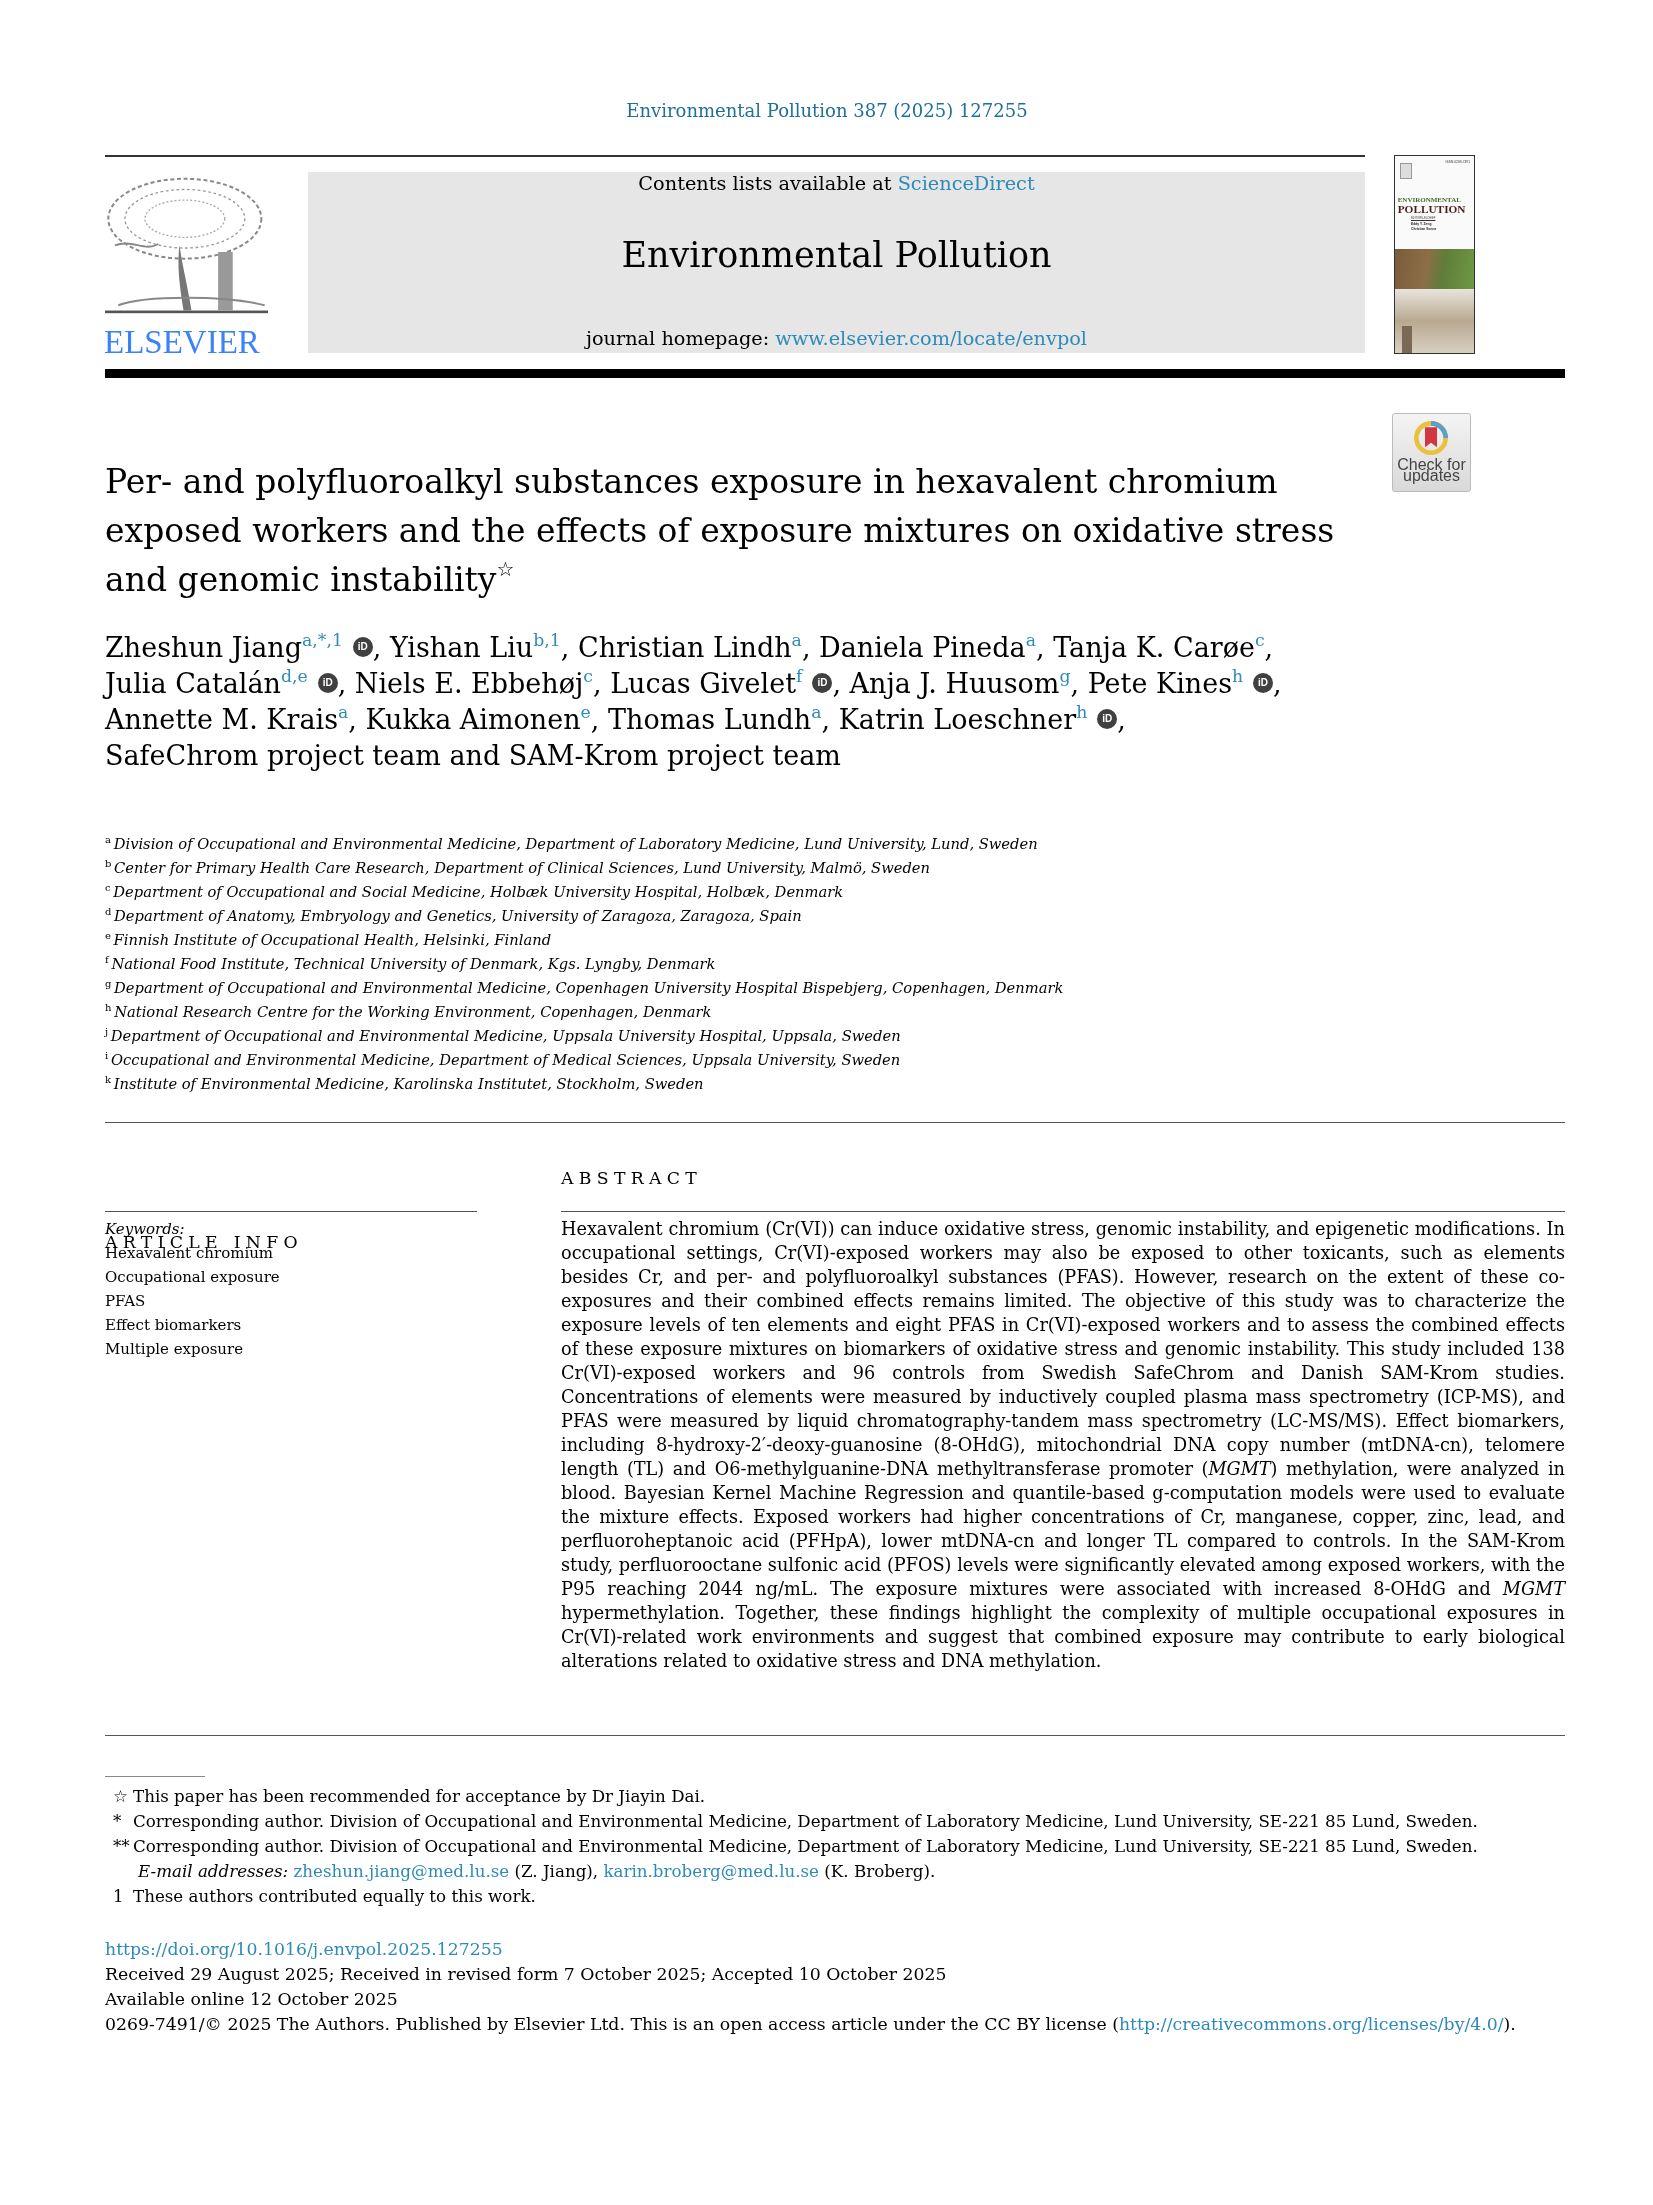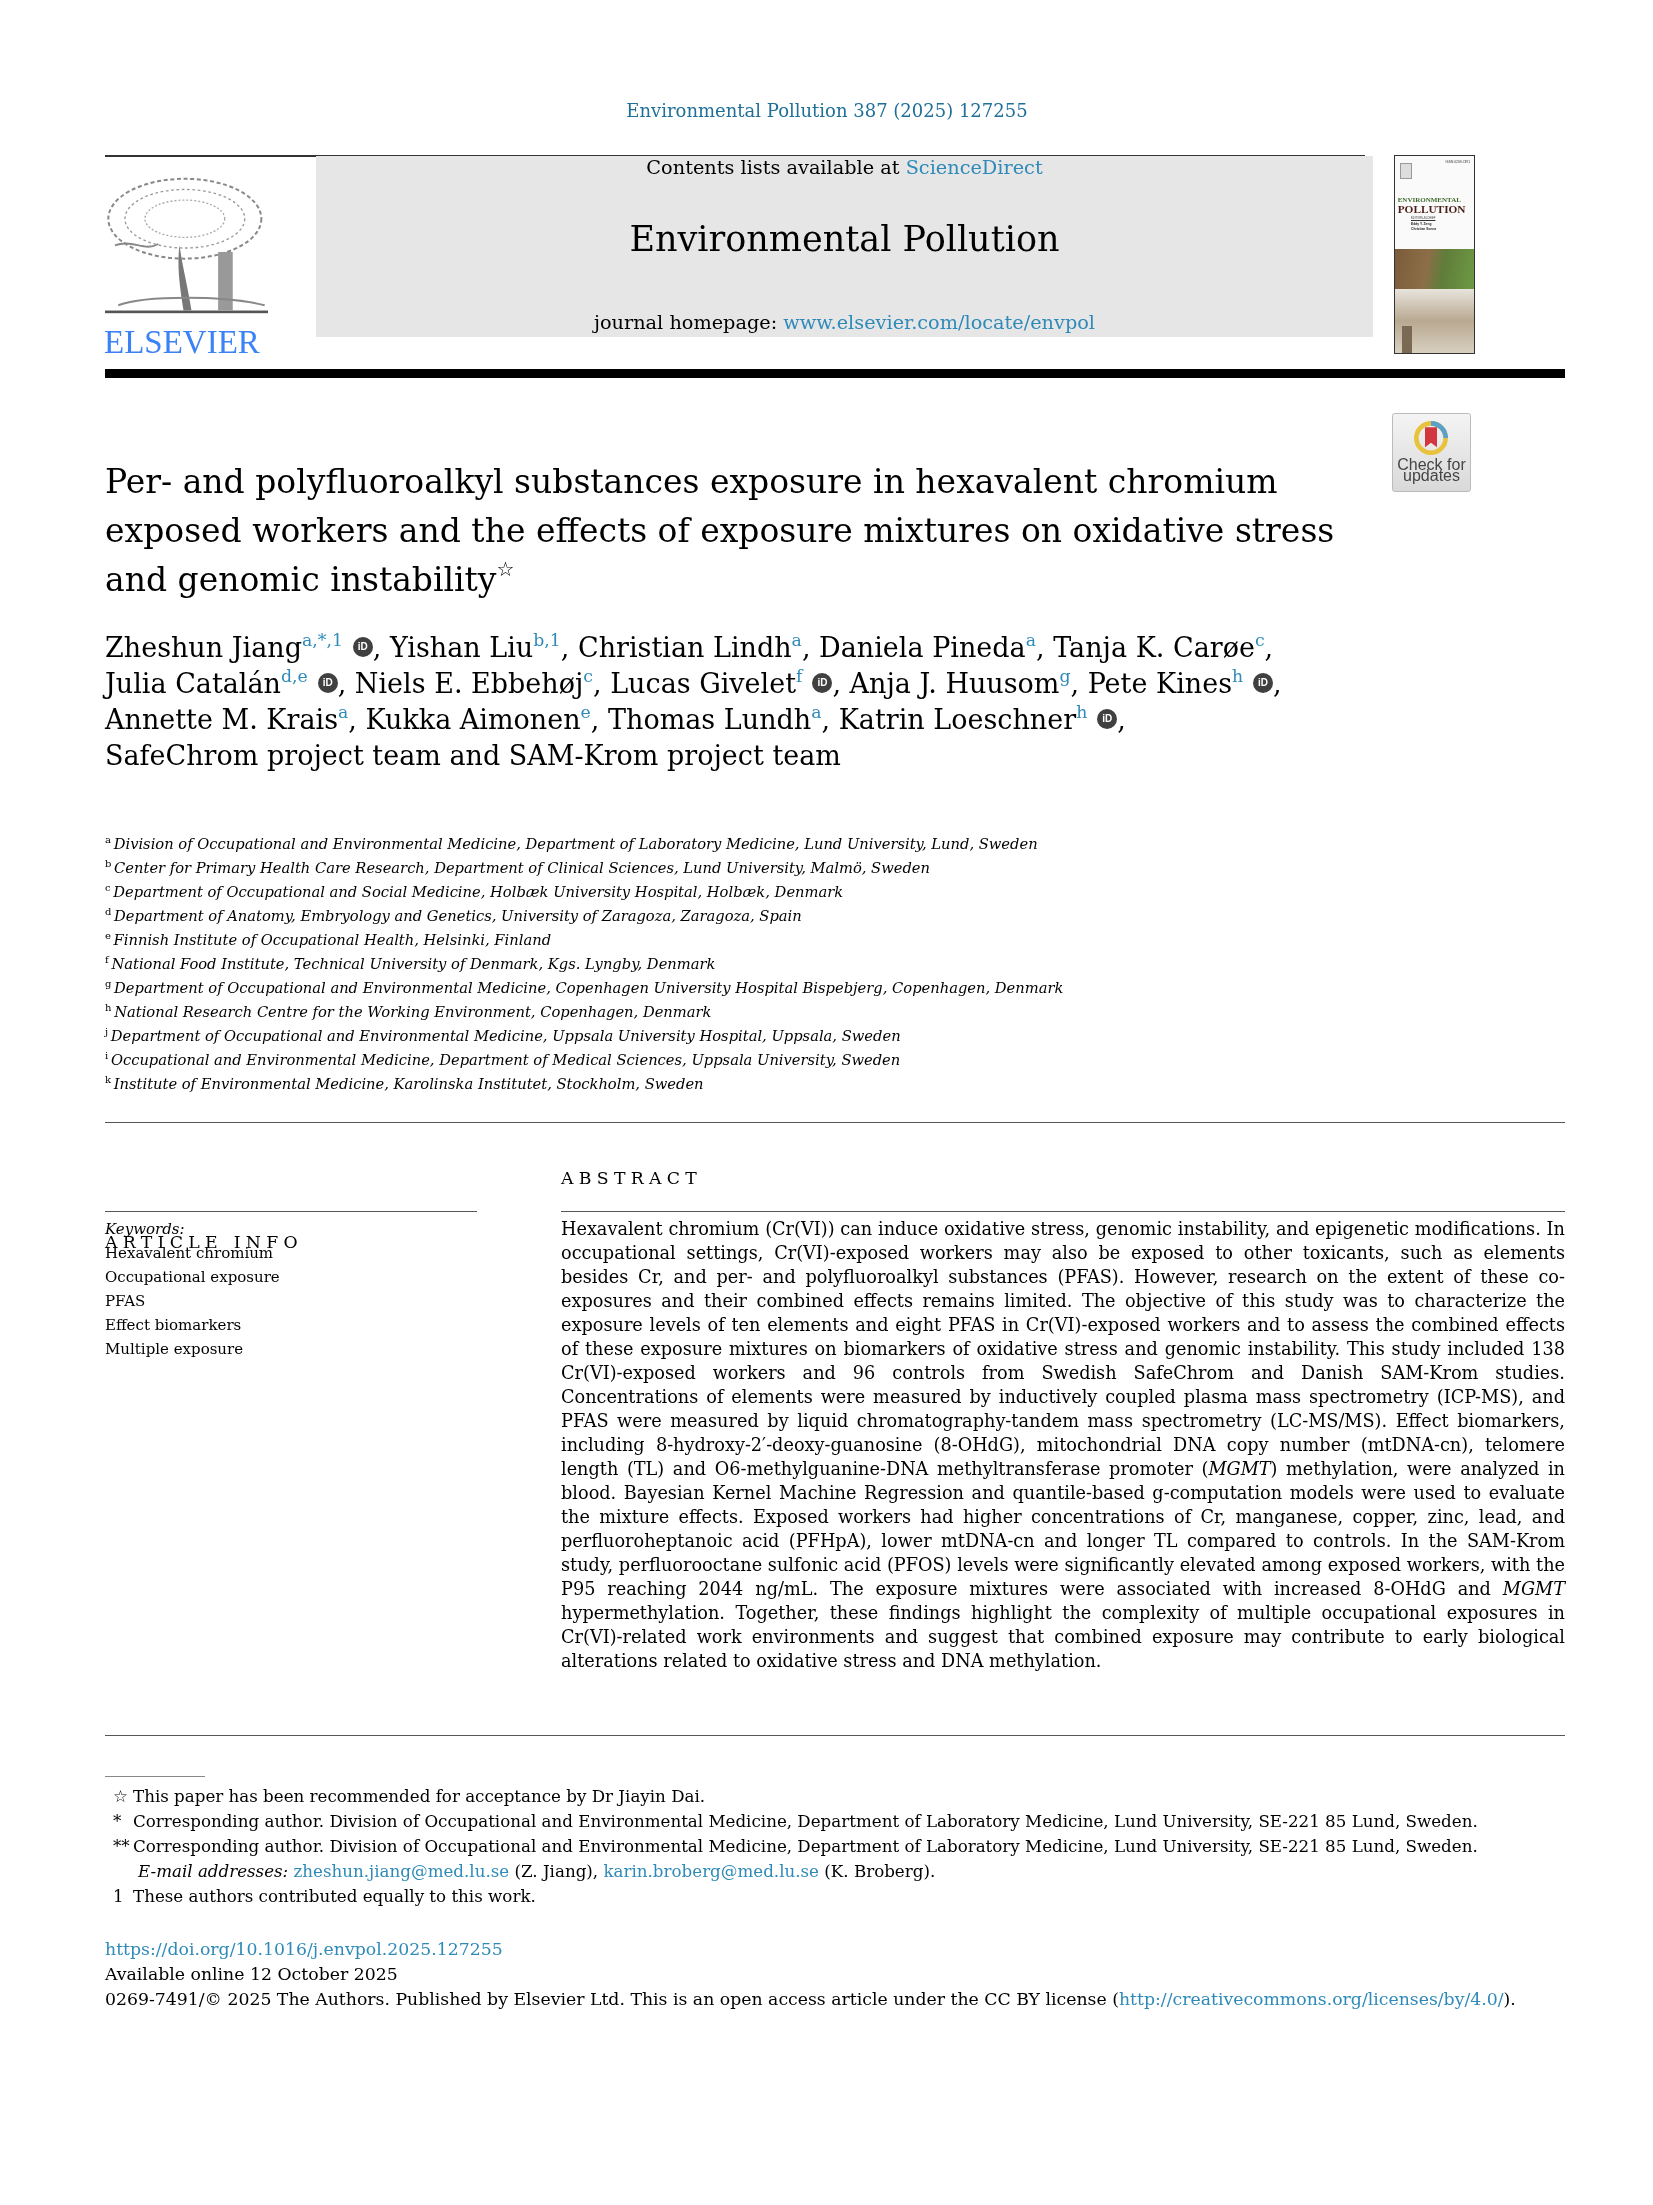--- a/index.html
+++ b/index.html
@@ -14,21 +14,21 @@
     top: 100px; left: 0; width: 1654px; text-align: center;
     font-size: 18px; color: #1f6f99;
   }
   .top-rule { top: 155px; left: 105px; width: 1260px; height: 2px; background: #333; }
   .elsevier-logo { top: 172px; left: 105px; width: 163px; height: 183px; }
   .elsevier-word {
     top: 324px; left: 104px; font-size: 33px; color: #3b82f6;
     font-family: "Liberation Serif", serif; letter-spacing: 0px;
   }
   .masthead {
-    top: 156px; left: 308px; width: 1057px; height: 181px; background: #e6e6e6; margin-left: 8px;
+    top: 172px; left: 308px; width: 1057px; height: 181px; background: #e6e6e6;
   }
   .contents-line {
     position: absolute; top: 0px; left: 0; width: 100%; text-align: center; font-size: 19.3px;
   }
   .journal-name {
     position: absolute; top: 63px; left: 0; width: 100%; text-align: center; font-size: 35px;
   }
   .homepage-line {
     position: absolute; top: 155px; left: 0; width: 100%; text-align: center; font-size: 19.3px;
   }
@@ -214,16 +214,17 @@
 <div class="abs footnotes">
   <div><span class="mark">☆</span><span>This paper has been recommended for acceptance by Dr Jiayin Dai.</span></div>
   <div><span class="mark">*</span><span>Corresponding author. Division of Occupational and Environmental Medicine, Department of Laboratory Medicine, Lund University, SE-221 85 Lund, Sweden.</span></div>
   <div><span class="mark">**</span><span>Corresponding author. Division of Occupational and Environmental Medicine, Department of Laboratory Medicine, Lund University, SE-221 85 Lund, Sweden.</span></div>
   <div class="indent"><i>E-mail addresses:</i> <a class="link">zheshun.jiang@med.lu.se</a><span> (Z. Jiang), </span><a class="link">karin.broberg@med.lu.se</a><span> (K. Broberg).</span></div>
   <div><span class="mark">1</span><span>These authors contributed equally to this work.</span></div>
 </div>
 
 <div class="abs pubinfo">
   <div><a class="link">https://doi.org/10.1016/j.envpol.2025.127255</a></div>
+  <div>Received 29 August 2025; Received in revised form 7 October 2025; Accepted 10 October 2025</div>
   <div>Available online 12 October 2025</div>
   <div><span>0269-7491/© 2025 The Authors. Published by Elsevier Ltd. This is an open access article under the CC BY license (</span><a class="link">http://creativecommons.org/licenses/by/4.0/</a><span>).</span></div>
 </div>
 
 
 </body></html>

